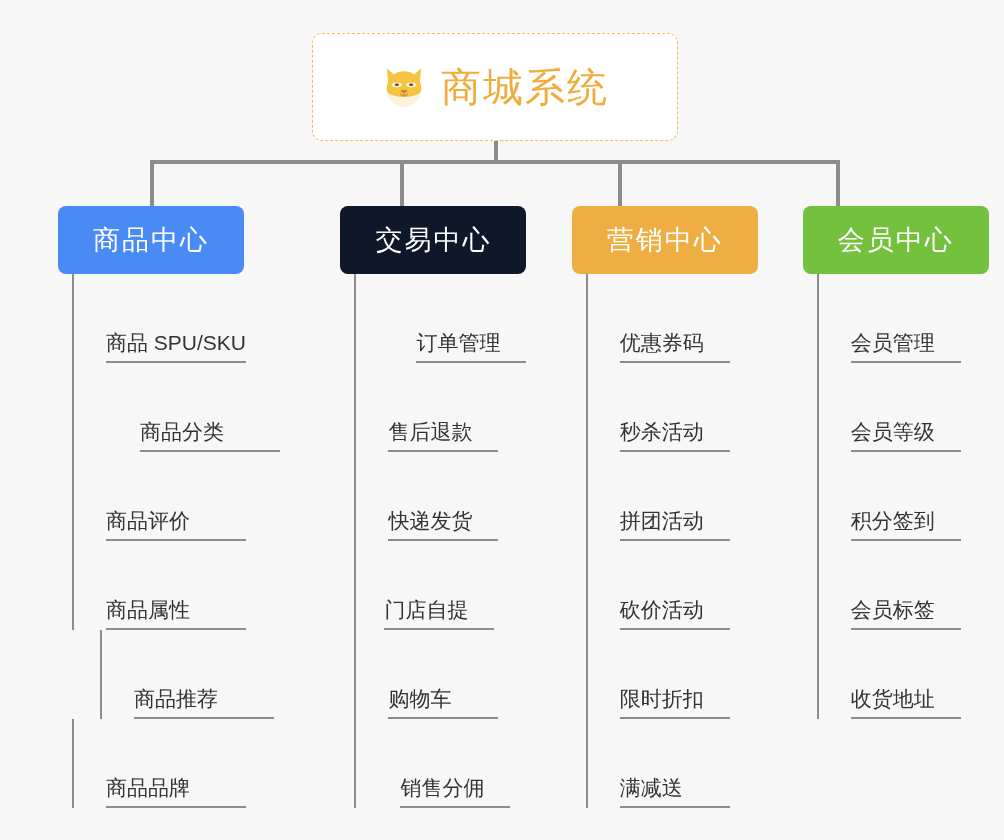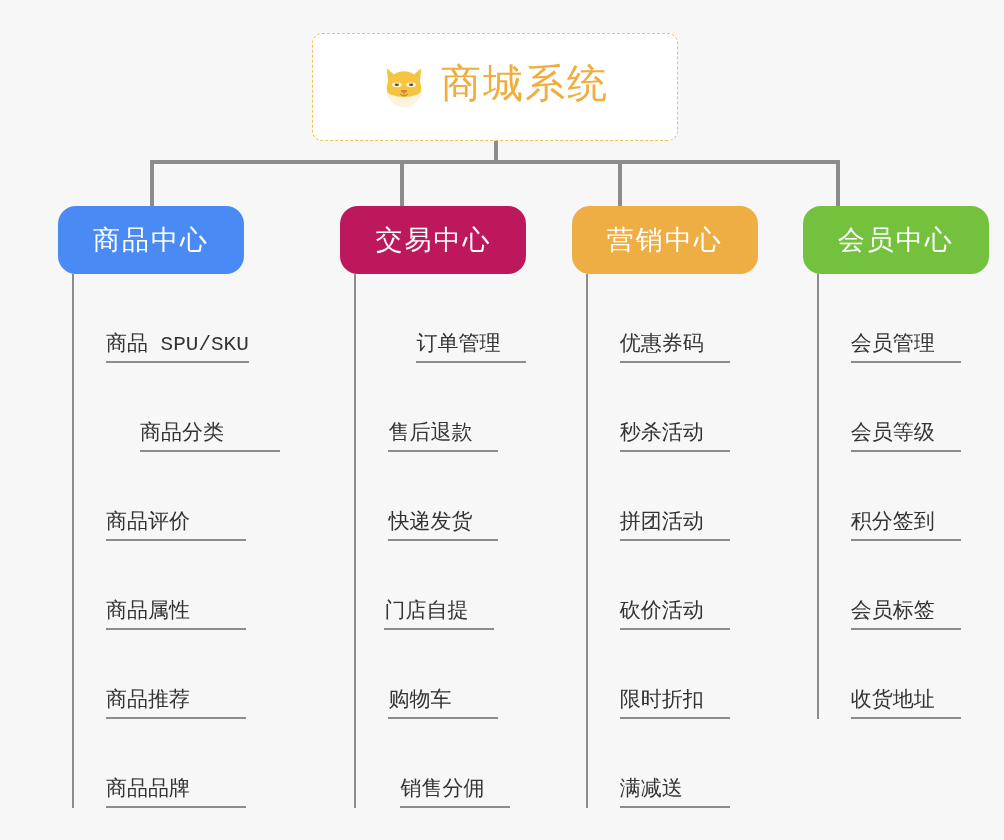--- a/index.html
+++ b/index.html
@@ -9,21 +9,20 @@
     padding: 0;
     background: #f7f7f7;
     font-family: "Liberation Sans", "DejaVu Sans", sans-serif;
   }
   #canvas {
     position: relative;
     width: 1004px;
     height: 840px;
     background: #f7f7f7;
     overflow: hidden;
-    font-family: Liberation Mono, monospace;
   }
 
   
   .root-card {
     position: absolute;
     left: 312px;
     top: 33px;
     width: 366px;
     height: 108px;
     background: #ffffff;
@@ -79,21 +78,21 @@
     display: flex;
   }
   .column { position: relative; }
   .col-0 { width: 252px; margin-left: 58px; }
   .col-1 { width: 220px; margin-left: 52px; }
   .col-2 { width: 220px; margin-left: 30px; }
   .col-3 { width: 220px; margin-left: 30px; }
 
   .cat-box {
     height: 68px;
-    border-radius: 18px;
+    border-radius: 8px;
     display: flex;
     align-items: center;
     justify-content: center;
     color: #ffffff;
     font-size: 27px;
     letter-spacing: 2px;
   }
   .col-0 .cat-box { width: 186px; }
   .col-1 .cat-box { width: 186px; }
   .col-2 .cat-box { width: 186px; }
@@ -163,31 +162,31 @@
           </div>
         <div class="leaf" style="border-left-color: rgb(140, 140, 140); padding-left: 34px;">
             <span class="leaf-label" style="border-bottom-color: rgb(140, 140, 140);">商品分类</span>
           </div>
         <div class="leaf" style="border-left-color: rgb(140, 140, 140);">
             <span class="leaf-label" style="border-bottom-color: rgb(140, 140, 140);">商品评价</span>
           </div>
         <div class="leaf" style="border-left-color: rgb(140, 140, 140);">
             <span class="leaf-label" style="border-bottom-color: rgb(140, 140, 140);">商品属性</span>
           </div>
-        <div class="leaf" style="border-left-color: rgb(140, 140, 140);">
+        <div class="leaf" style="border-left-color: rgb(140, 140, 140); margin-left: 28px;">
             <span class="leaf-label" style="border-bottom-color: rgb(140, 140, 140);">商品推荐</span>
           </div>
         <div class="leaf" style="border-left-color: rgb(140, 140, 140);">
             <span class="leaf-label" style="border-bottom-color: rgb(140, 140, 140);">商品品牌</span>
           </div>
       </div>
     </div>
 
     <div class="column col-1">
-      <div class="cat-box" style="background:#be185d">交易中心</div>
+      <div class="cat-box" style="background:#0f172a">交易中心</div>
       <div class="leaf-list">
         <div class="leaf" style="border-left-color: rgb(140, 140, 140); padding-left: 28px;">
             <span class="leaf-label" style="border-bottom-color: rgb(140, 140, 140);">订单管理</span>
           </div>
         <div class="leaf" style="border-left-color: rgb(140, 140, 140);">
             <span class="leaf-label" style="border-bottom-color: rgb(140, 140, 140);">售后退款</span>
           </div>
         <div class="leaf" style="border-left-color: rgb(140, 140, 140);">
             <span class="leaf-label" style="border-bottom-color: rgb(140, 140, 140);">快递发货</span>
           </div>

